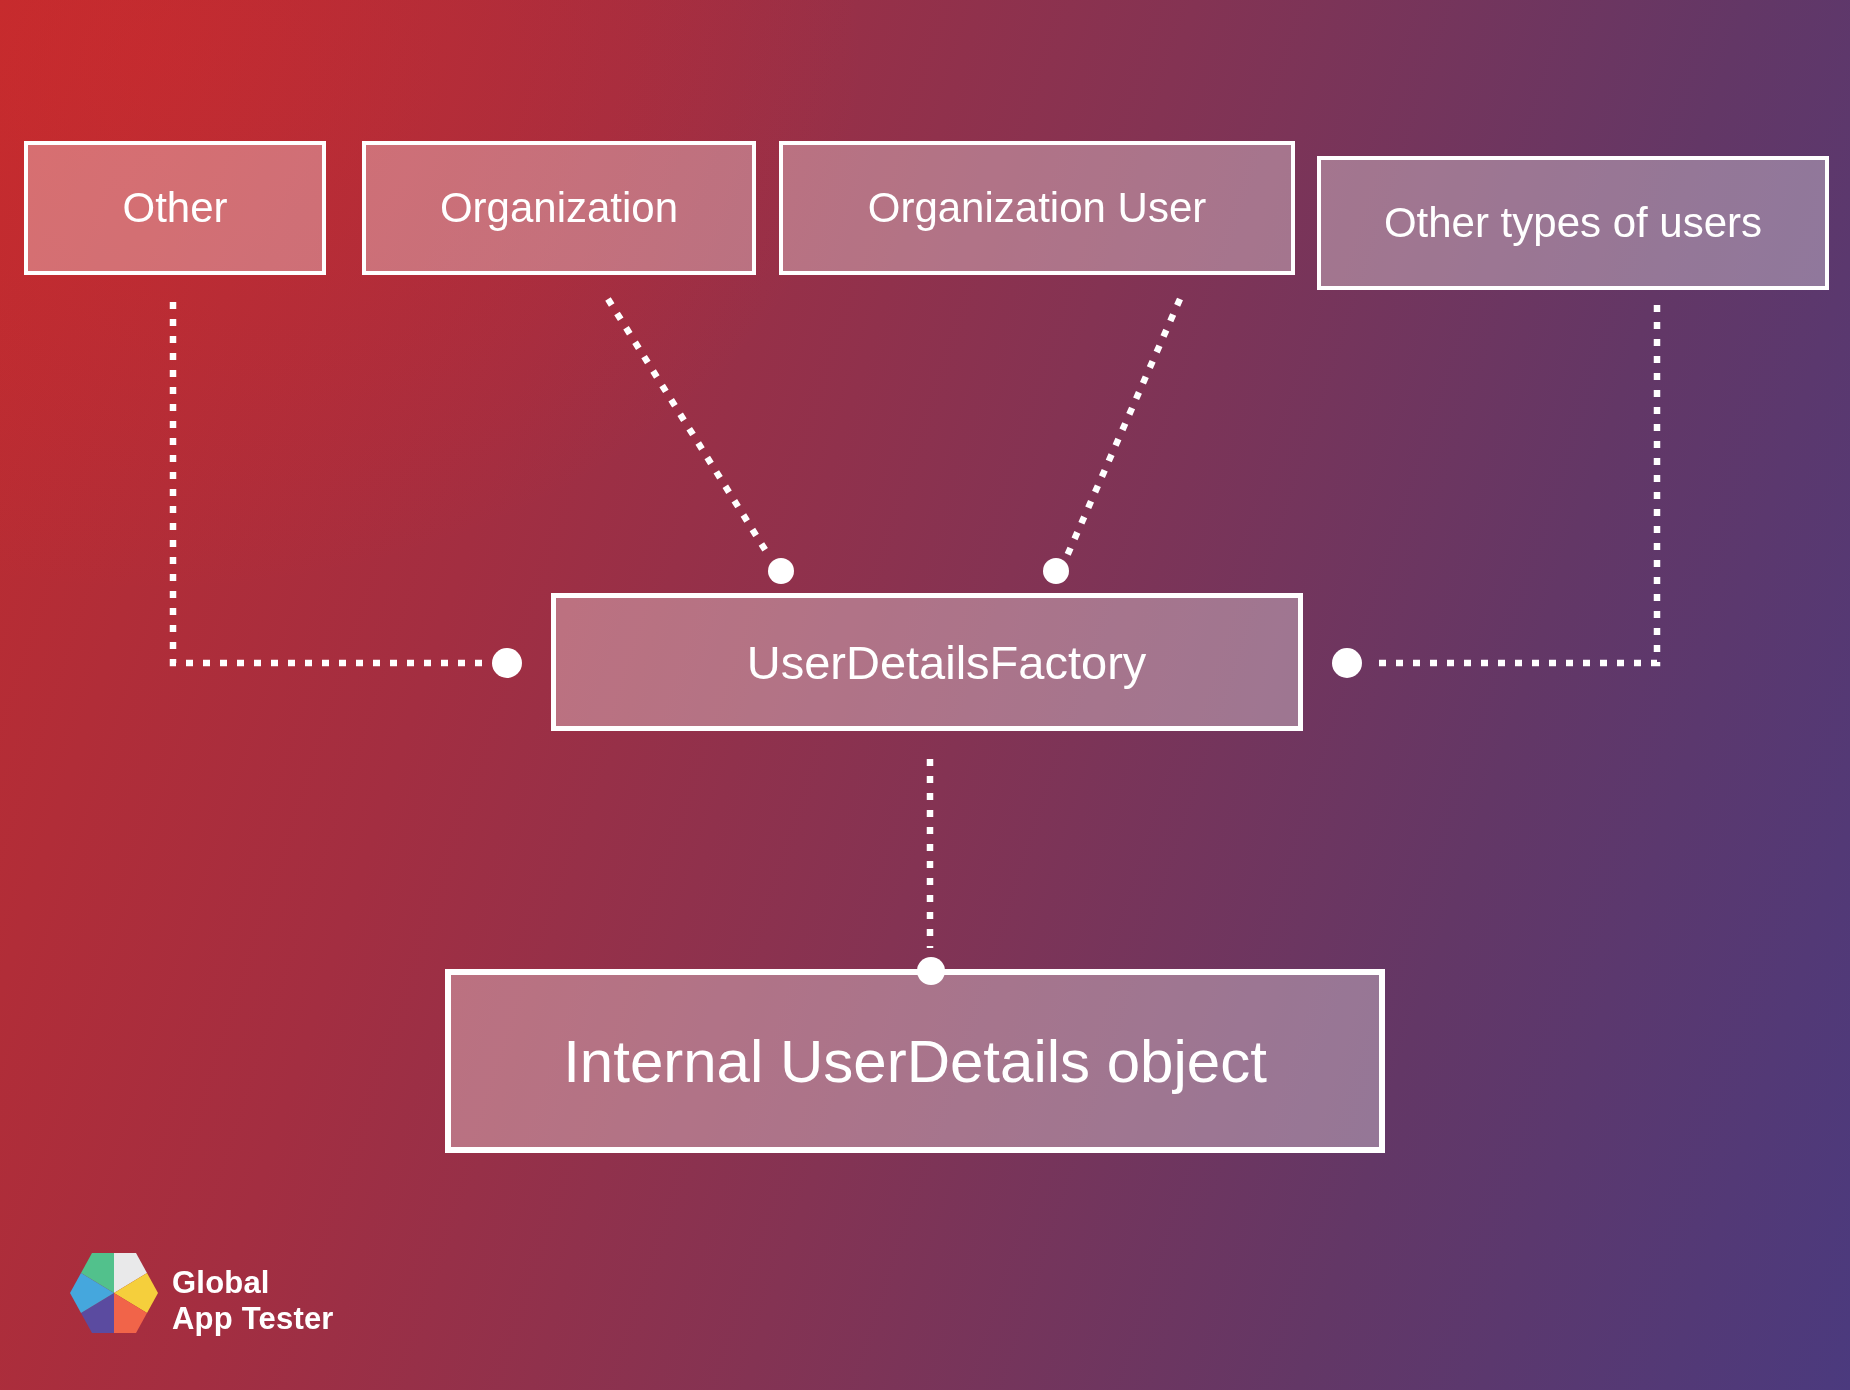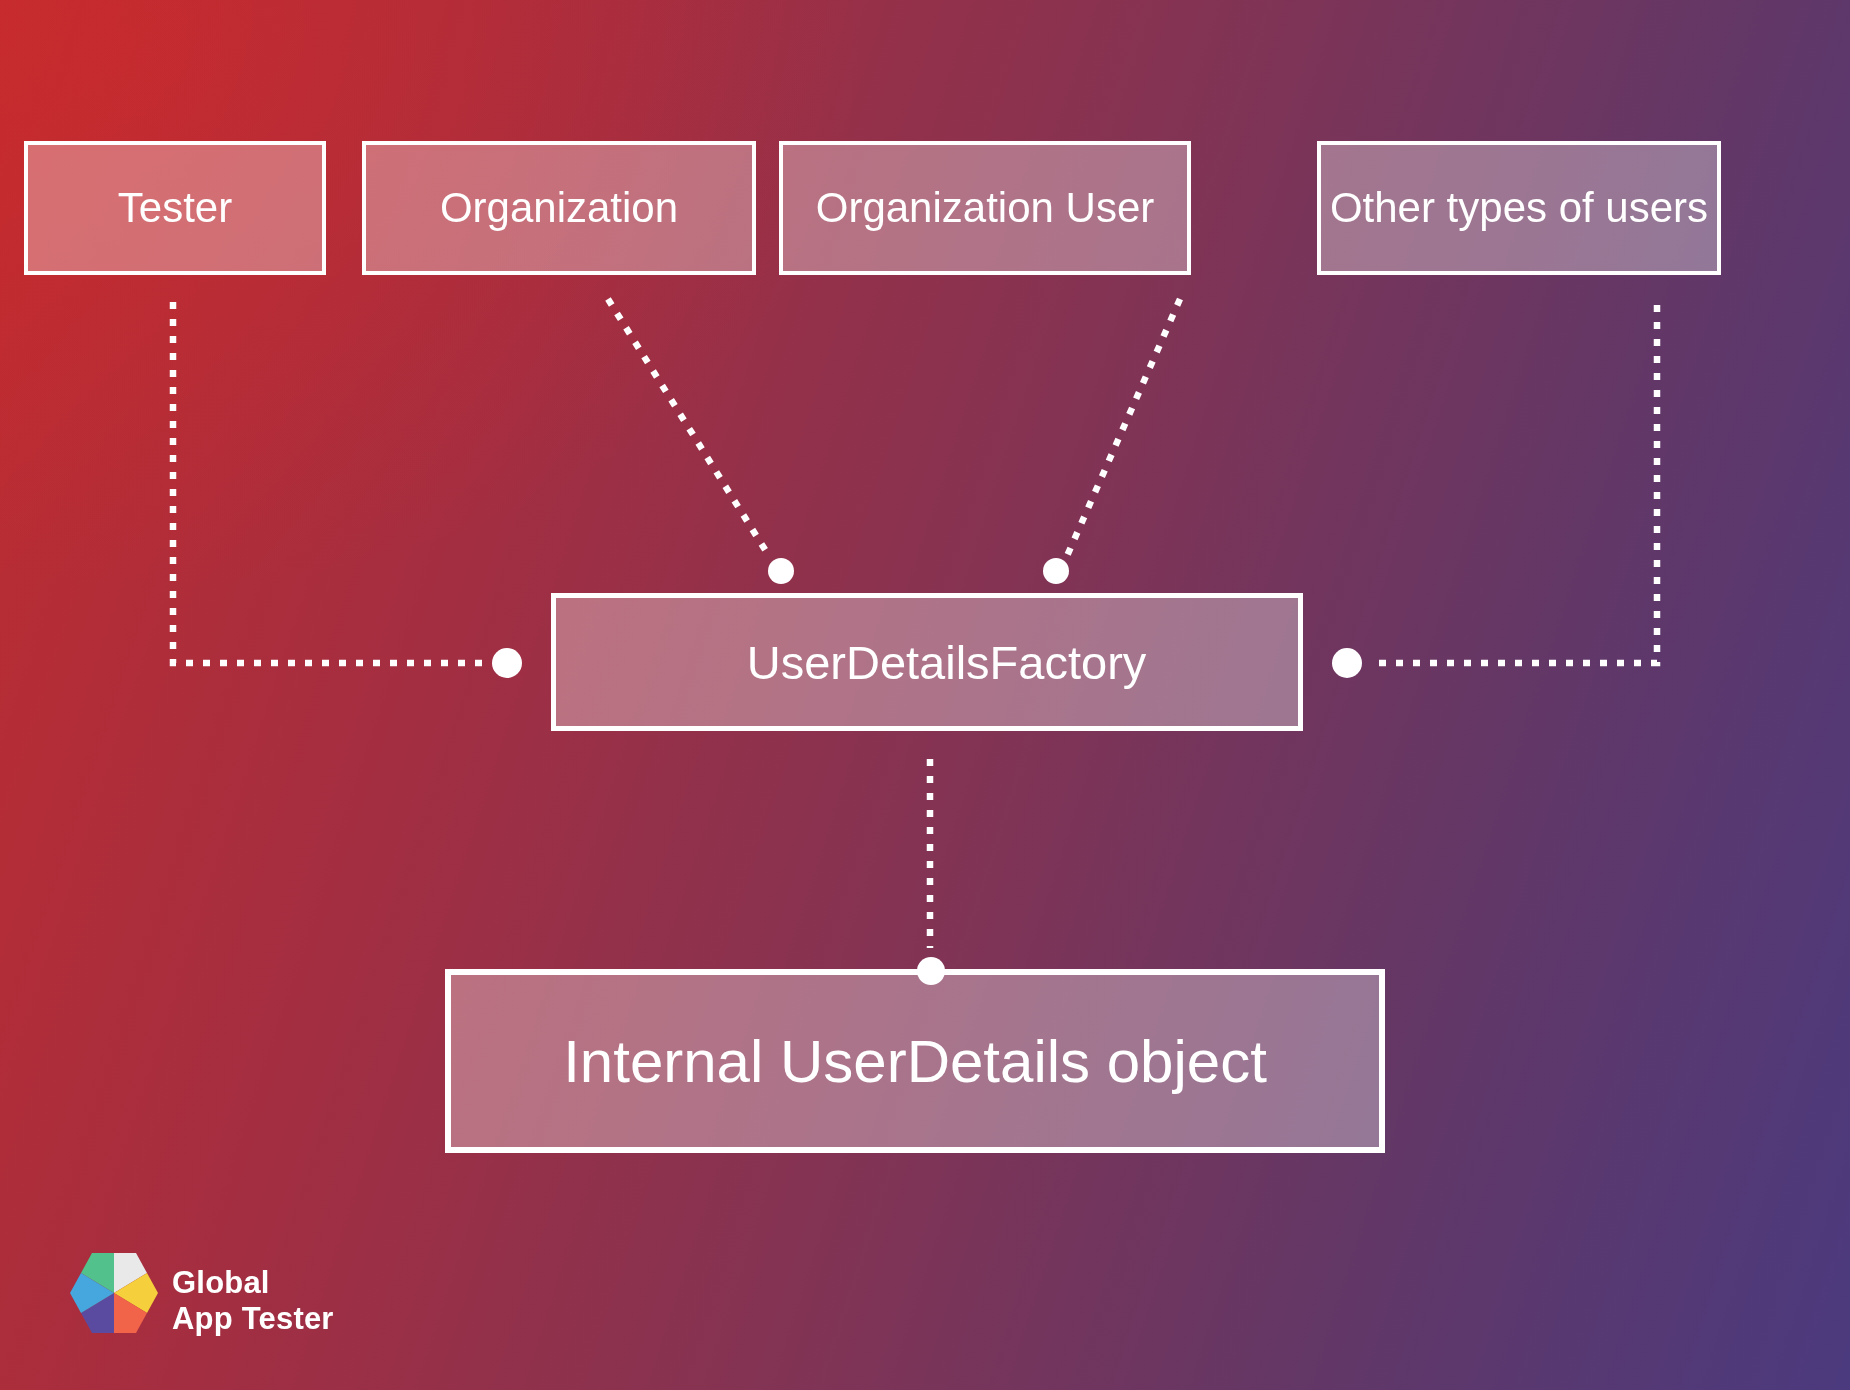--- a/index.html
+++ b/index.html
@@ -23,22 +23,22 @@
     display: flex;
     align-items: center;
     justify-content: center;
     color: #ffffff;
     text-align: center;
   }
 
   .src-node   { top: 141px; height: 134px; font-size: 42px; }
   .node-tester        { left: 24px;   width: 302px; }
   .node-organization  { left: 362px;  width: 394px; }
-  .node-organization-user { left: 779px; width: 412px; }
-  .node-other-users   { left: 1317px; width: 404px; }
+  .node-organization-user { left: 779px; width: 516px; }
+  .node-other-users   { left: 1317px; width: 512px; margin-top: 15px; }
 
   .node-factory {
     left: 551px; top: 593px; width: 752px; height: 138px;
     border-width: 5px;
     font-size: 47px;
     padding-left: 39px;
   }
 
   .node-internal {
     left: 445px; top: 969px; width: 940px; height: 184px;
@@ -81,21 +81,21 @@
     letter-spacing: 0.2px;
     margin-top: 17px;
   }
 </style>
 </head>
 <body>
 
 <div class="canvas">
 
   <div class="node src-node node-tester">
-    <span>Tester</span>
+    <span>Other</span>
   </div>
   <div class="node src-node node-organization">
     <span>Organization</span>
   </div>
   <div class="node src-node node-organization-user">
     <span>Organization User</span>
   </div>
   <div class="node src-node node-other-users">
     <span>Other types of users</span>
   </div>

